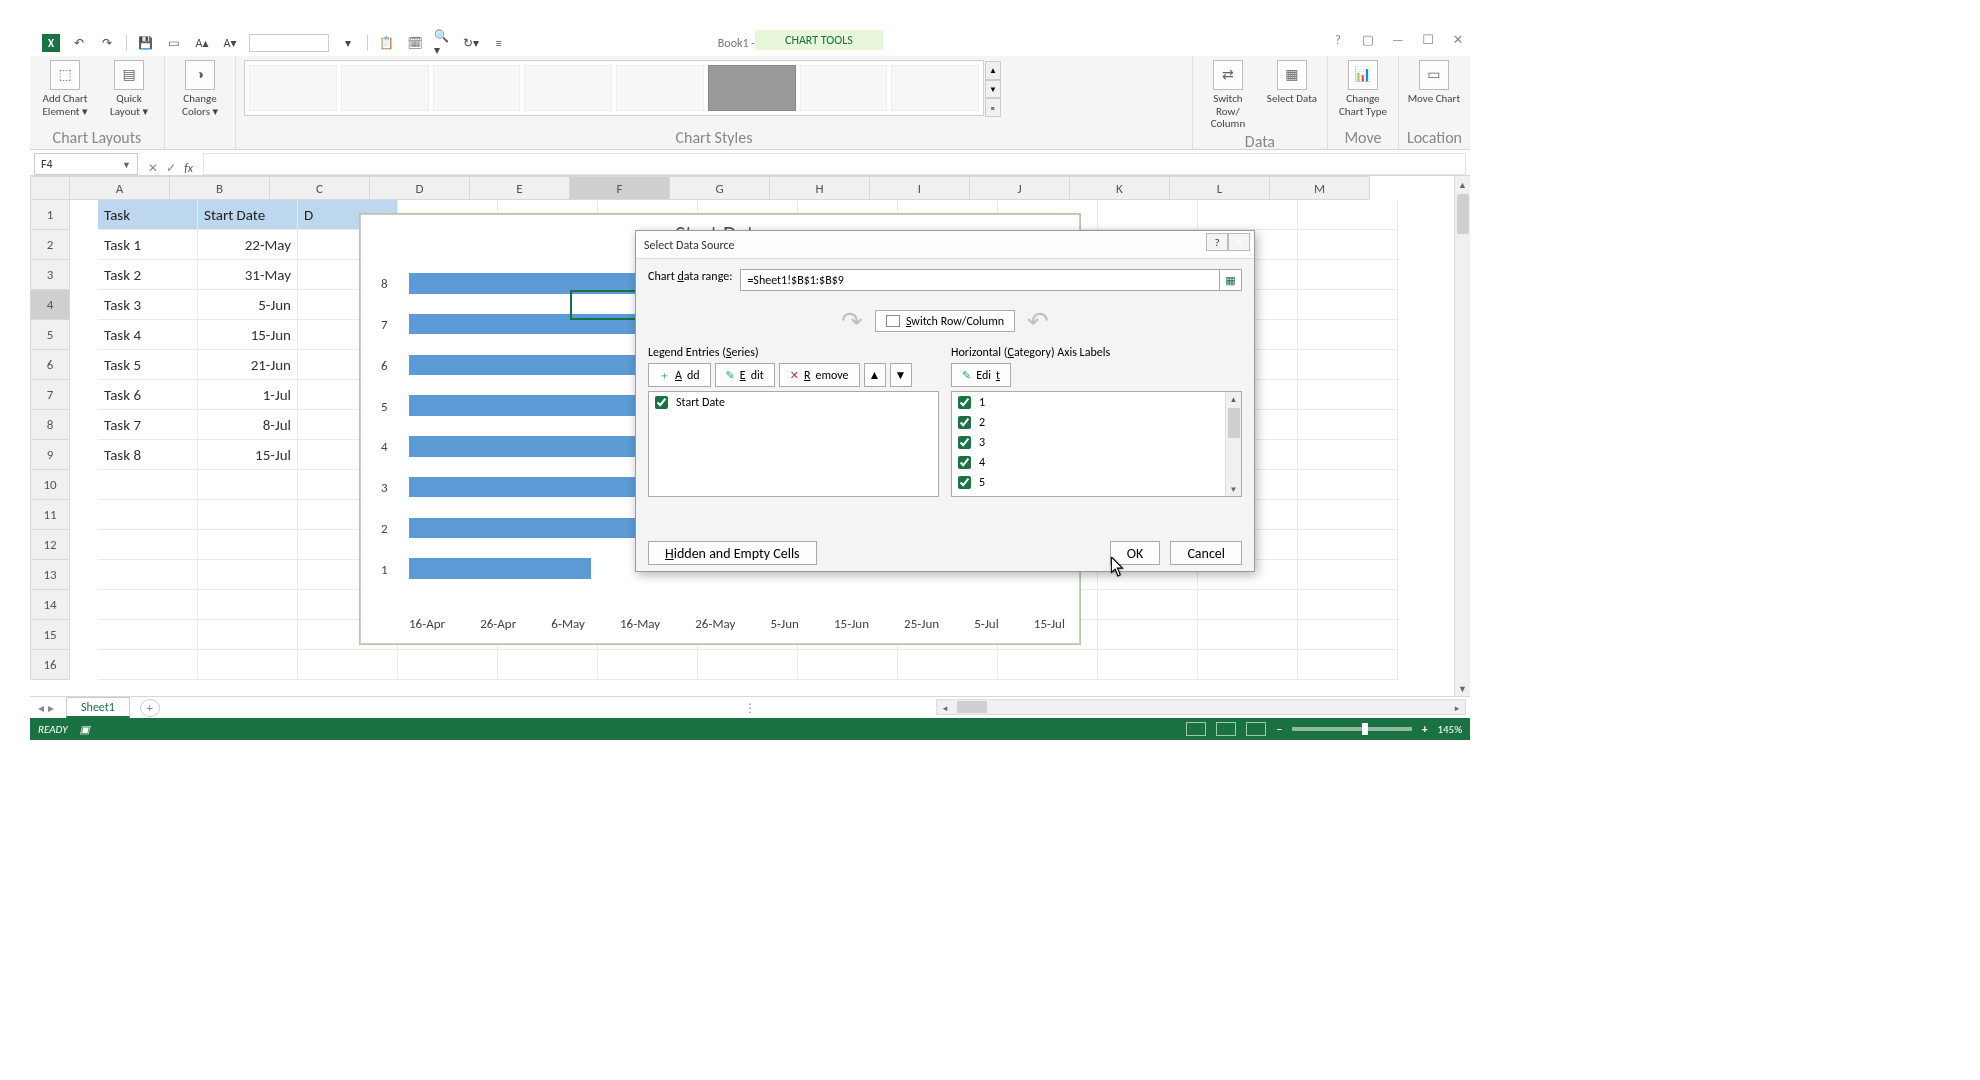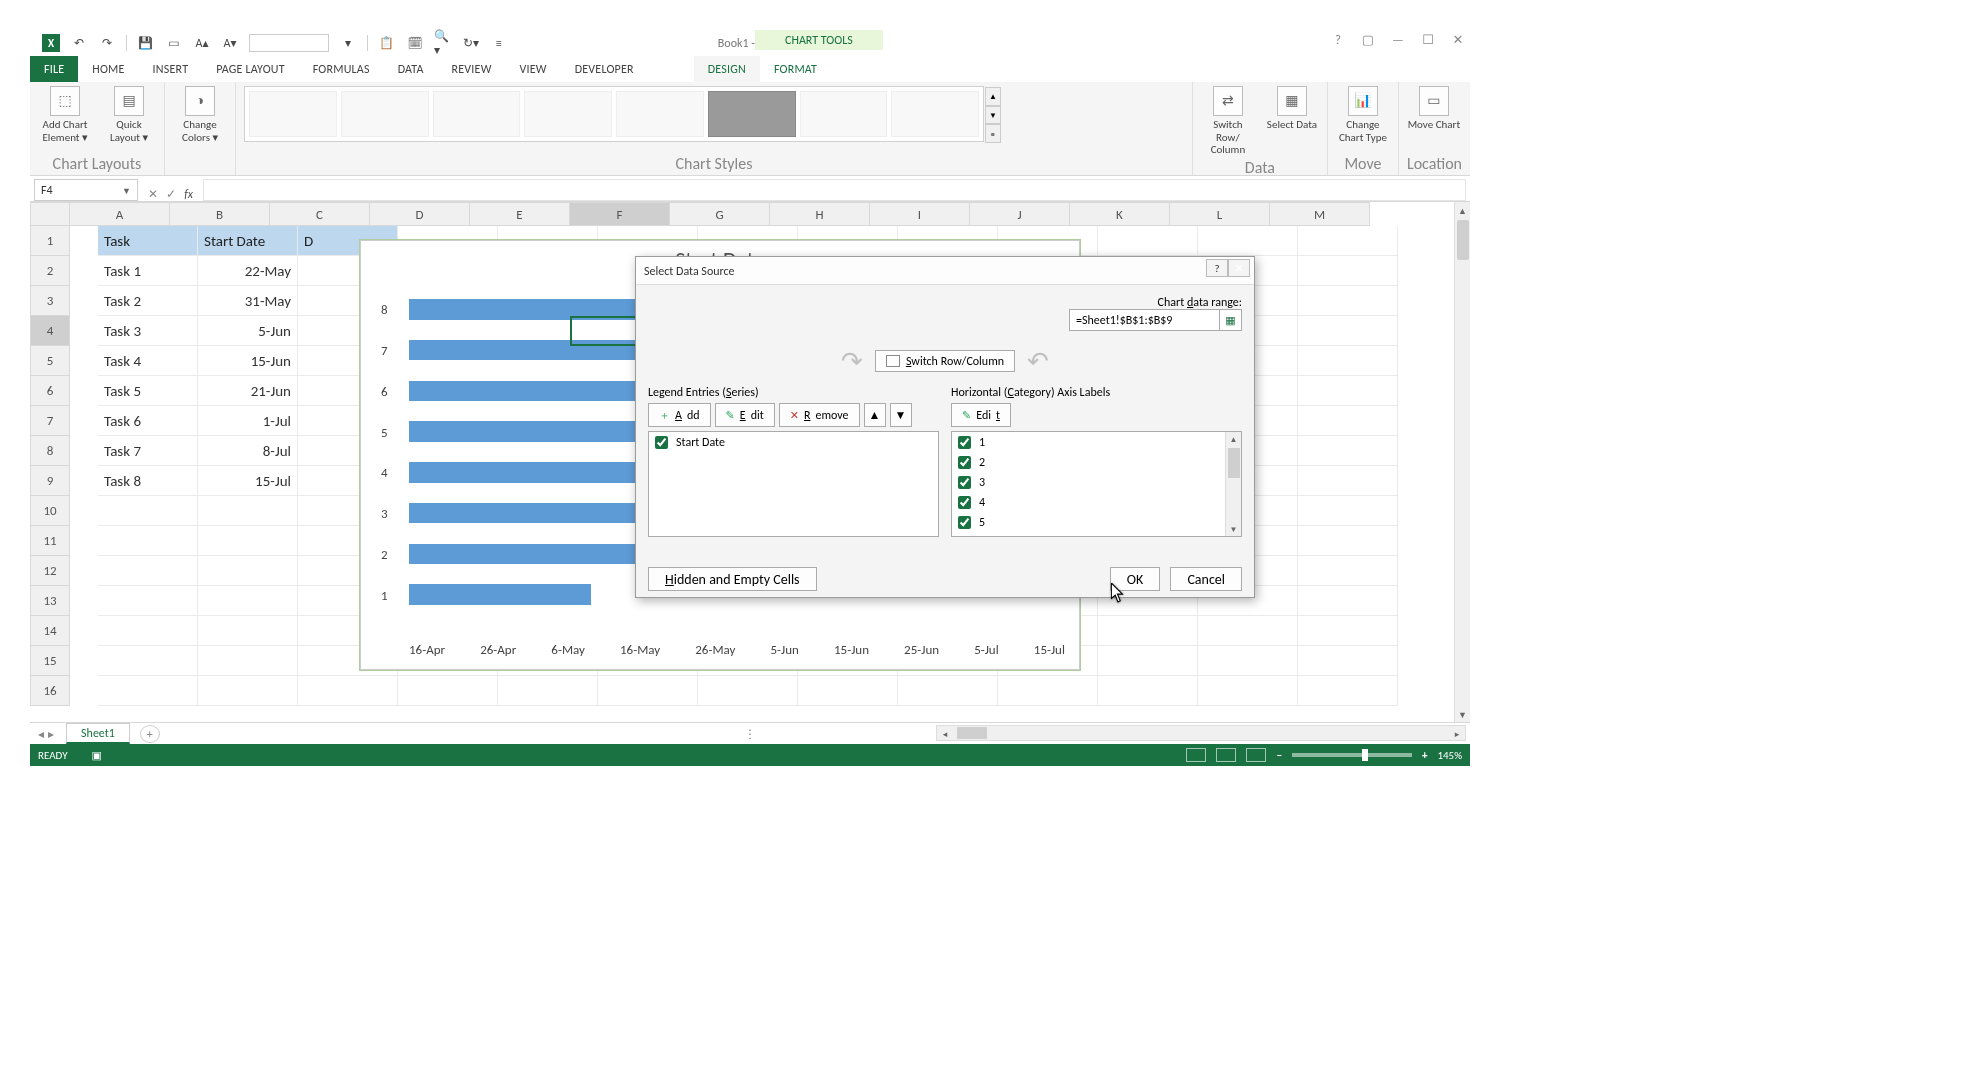--- a/index.html
+++ b/index.html
@@ -81,21 +81,21 @@
   .chart-plot .ytick { position:absolute; left:-28px; font-size:13px; color:#444; transform:translateY(-50%); }
   .chart-xticks { position:absolute; left:48px; right:14px; bottom:12px; display:flex; justify-content:space-between; font-size:13px; color:#444;}
 
   
   .dialog { position:absolute; left:565px; top:54px; width:620px; height:342px; background:#f4f4f4; border:1px solid #9a9a9a; box-shadow:2px 3px 10px rgba(0,0,0,0.3); font-size:12px; z-index:10;}
   .dlg-title { height:28px; display:flex; align-items:center; padding:0 8px; background:#fdfdfd; border-bottom:1px solid #ddd; color:#333;}
   .dlg-title .dlg-btns { position:absolute; right:4px; top:2px; display:flex;}
   .dlg-title .dlg-btns span { width:22px; height:18px; border:1px solid #bbb; display:flex; align-items:center; justify-content:center; font-size:11px; background:#f4f4f4;}
   .dlg-title .close { background:#e81123; color:#fff; border-color:#c50f1f;}
   .dlg-body { padding:10px 12px; position:relative; height:calc(100% - 24px);}
-  .range-row { display:flex; align-items:flex-end; margin-bottom:14px;flex-direction:column;}
+  .range-row { display:flex; align-items:flex-start; gap:8px; margin-bottom:14px;}
   .range-row label { white-space:nowrap; }
   .range-row .u { text-decoration:underline;}
   .range-input { flex:1; display:flex; }
   .range-input input { flex:1; height:22px; border:1px solid #aaa; padding:0 6px; font-size:12px;}
   .range-input .picker { width:22px; height:22px; border:1px solid #aaa; border-left:none; background:#fff; display:flex; align-items:center; justify-content:center; font-size:11px; color:#1a7243;}
   .switch-row { display:flex; align-items:center; justify-content:center; gap:12px; margin-bottom:8px; position:relative;}
   .swap-arrows { font-size:26px; color:#bfbfbf; }
   .switch-btn { border:1px solid #aaa; background:#fdfdfd; padding:3px 10px; display:flex; align-items:center; gap:6px;}
   .sw-ico { width:14px; height:12px; border:1px solid #888; display:inline-block;}
   .lists { display:flex; gap:12px;}
@@ -124,21 +124,21 @@
   .sheet-tabs .nav { display:flex; gap:4px; padding:0 8px; color:#888;}
   .sheet-tabs .stab { padding:2px 14px; border:1px solid #ccc; border-bottom:none; background:#fff; margin-left:4px;}
   .sheet-tabs .stab.active { border-bottom:2px solid #1a7243; color:#1a7243;}
   .sheet-tabs .add { width:20px; height:18px; border:1px solid #ccc; border-radius:50%; margin-left:10px; display:flex; align-items:center; justify-content:center; color:#888;}
   .hscroll { position:absolute; right:4px; top:2px; width:530px; height:16px; background:#f0f0f0; border:1px solid #ddd; display:flex; align-items:center; justify-content:space-between;}
   .hscroll .harrow { width:16px; display:flex; align-items:center; justify-content:center; font-size:9px; color:#666;}
   .hscroll .hthumb { width:30px; height:12px; background:#cfcfcf; margin-left:4px;}
 
   
   .status-bar { height:22px; background:#1a7243; color:#fff; display:flex; align-items:center; font-size:11px; padding:0 8px; justify-content:space-between;}
-  .status-bar .left { display:flex; align-items:center; gap:24px;}
+  .status-bar .left { display:flex; align-items:center; gap:12px;font-style:italic;}
   .status-bar .right { display:flex; align-items:center; gap:10px;}
   .status-bar .view-btn { width:20px; height:14px; border:1px solid rgba(255,255,255,0.6); display:inline-block;}
   .zoom-slider { width:120px; height:4px; background:rgba(255,255,255,0.5); position:relative;}
   .zoom-slider .knob { position:absolute; top:-4px; left:70px; width:6px; height:12px; background:#fff;}
   .minus, .plus { font-weight:bold; }
 
 </style>
 </head>
 <body>
 
@@ -167,34 +167,20 @@
     <div class="chart-tools-tab">CHART TOOLS</div>
     <div class="win-controls">
       <span>?</span>
       <span>▢</span>
       <span>—</span>
       <span>☐</span>
       <span>✕</span>
     </div>
   </div>
 
-  <div class="ribbon-tabs">
-    <div class="tab file">FILE</div>
-    <div class="tab">HOME</div>
-    <div class="tab">INSERT</div>
-    <div class="tab">PAGE LAYOUT</div>
-    <div class="tab">FORMULAS</div>
-    <div class="tab">DATA</div>
-    <div class="tab">REVIEW</div>
-    <div class="tab">VIEW</div>
-    <div class="tab">DEVELOPER</div>
-    <div style="width:46px;"></div>
-    <div class="tab active context">DESIGN</div>
-    <div class="tab context">FORMAT</div>
-  </div>
 
   <div class="ribbon">
     <div class="group">
       <div class="group-body">
         <div class="big-btn">
           <div class="big-ico">⬚</div>
           <span>Add Chart Element ▾</span>
         </div>
         <div class="big-btn">
           <div class="big-ico">▤</div>

